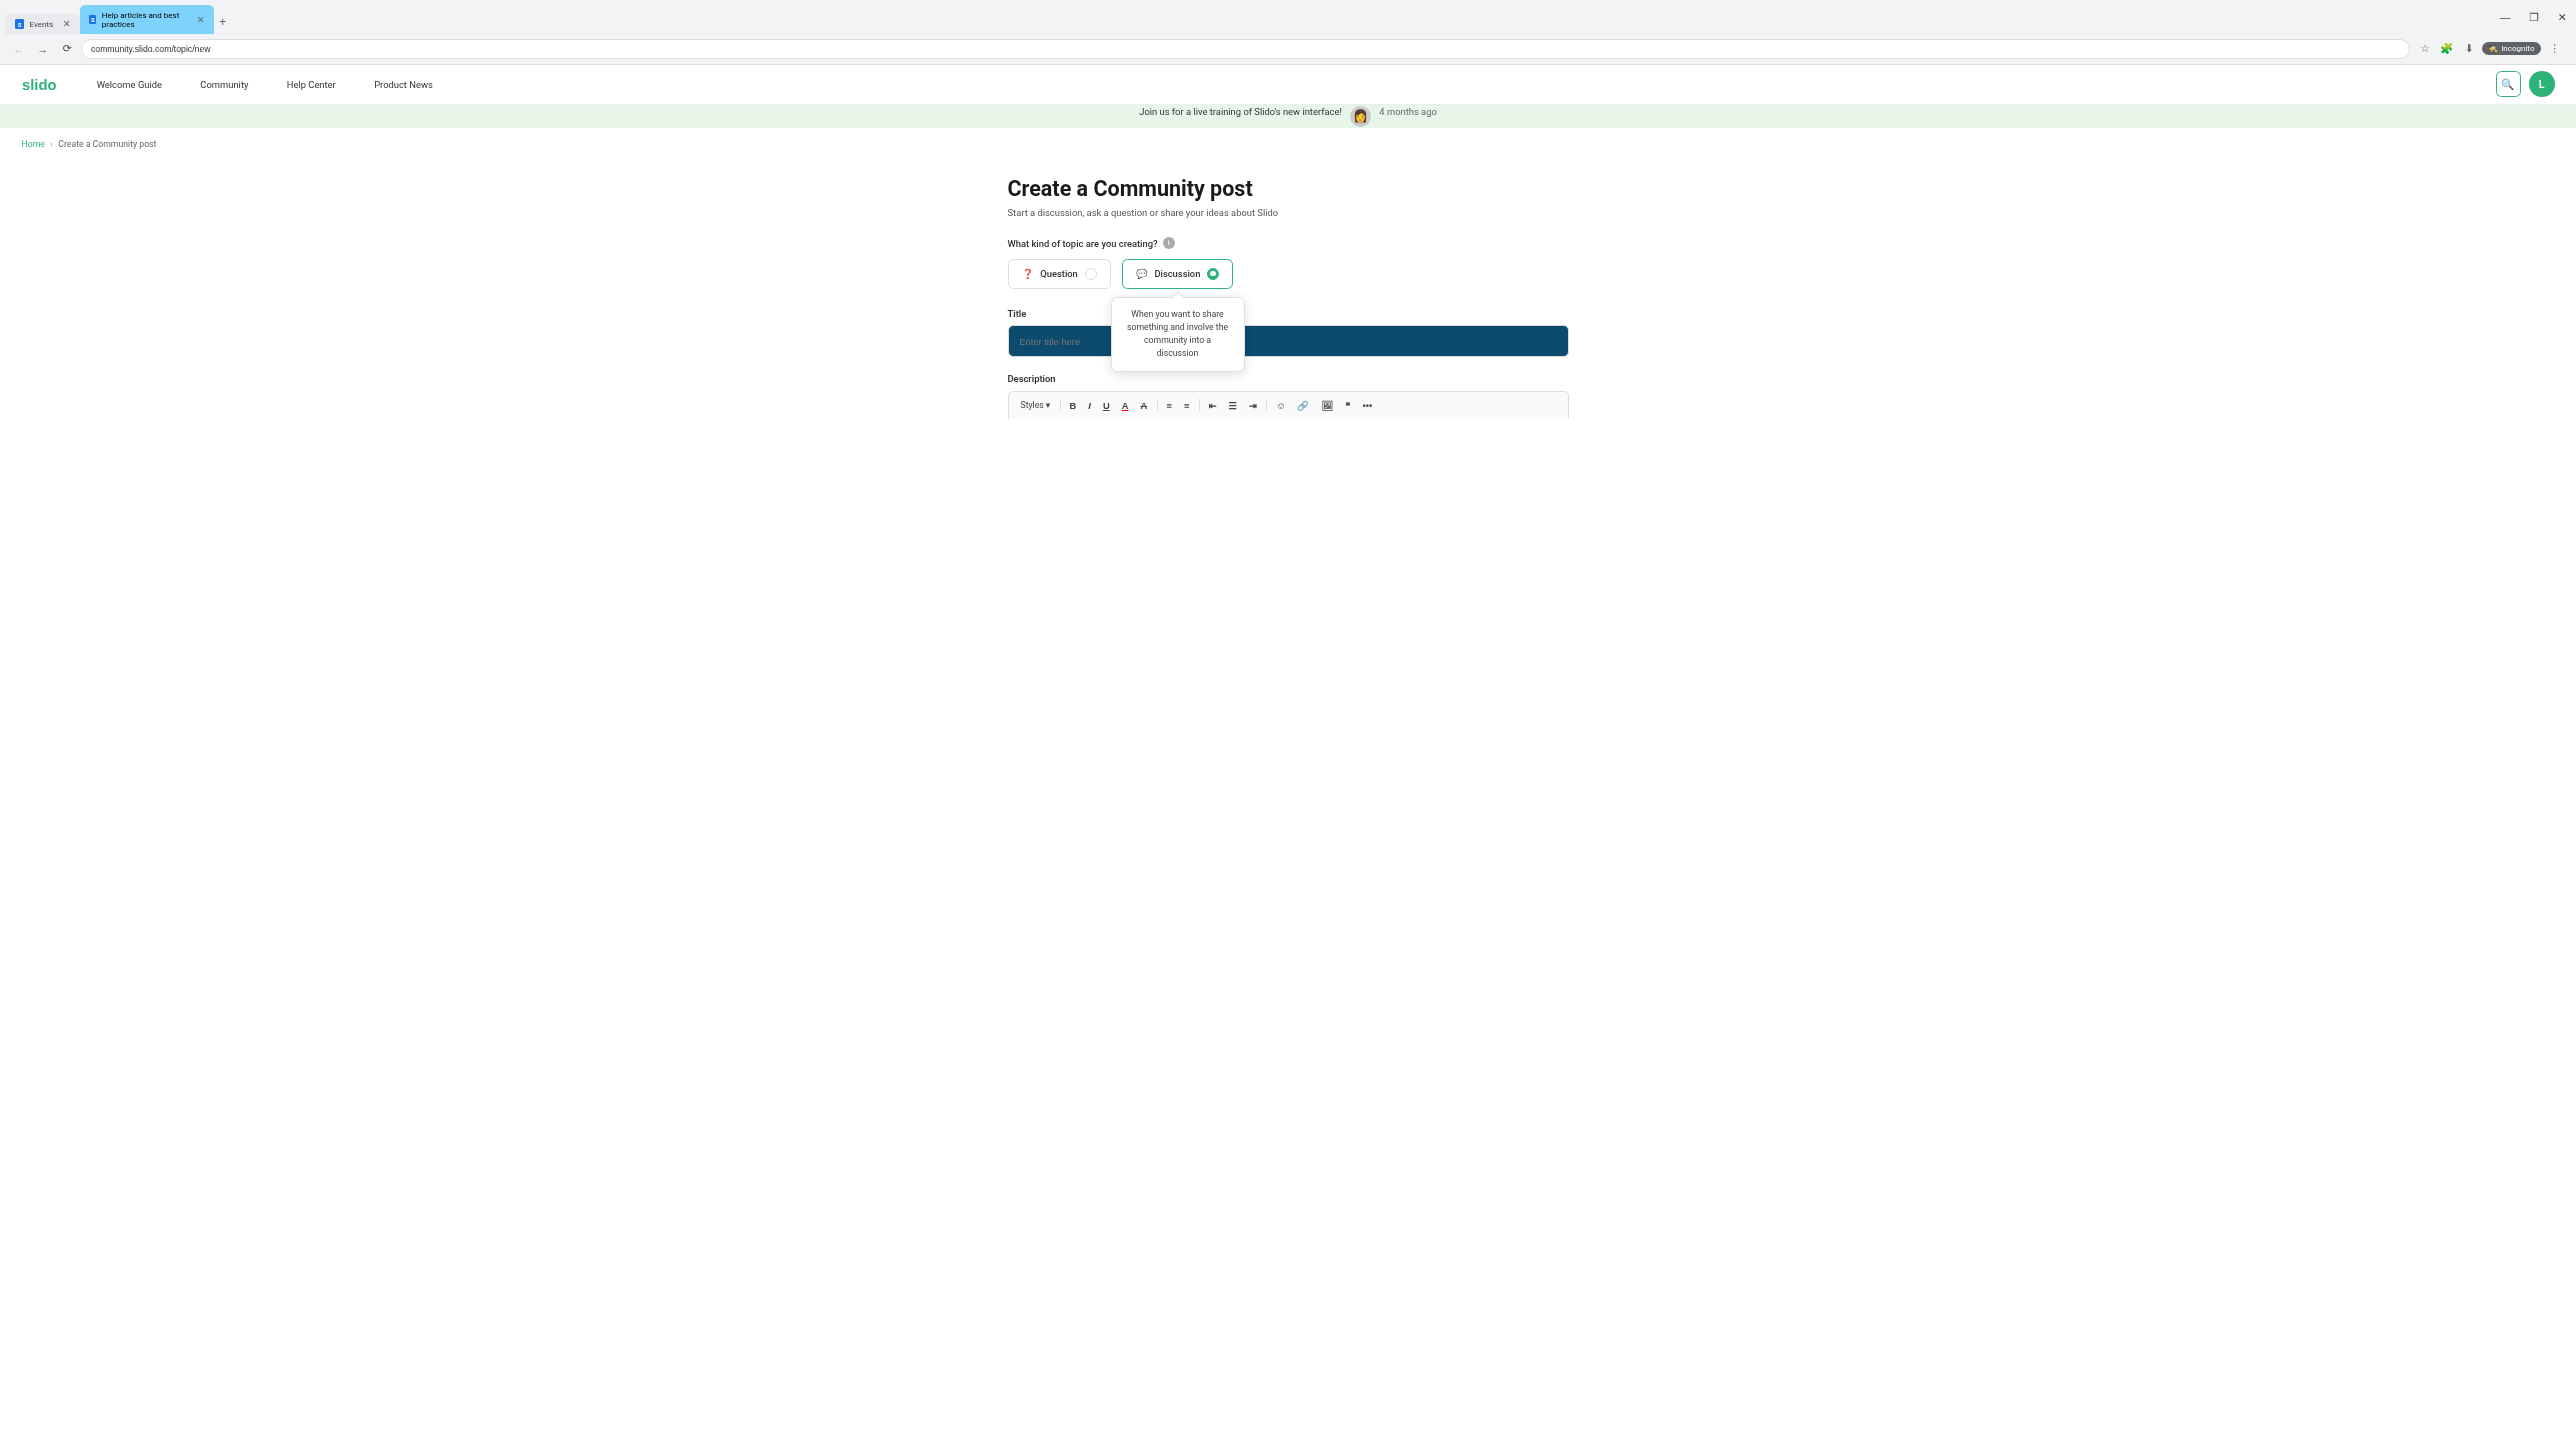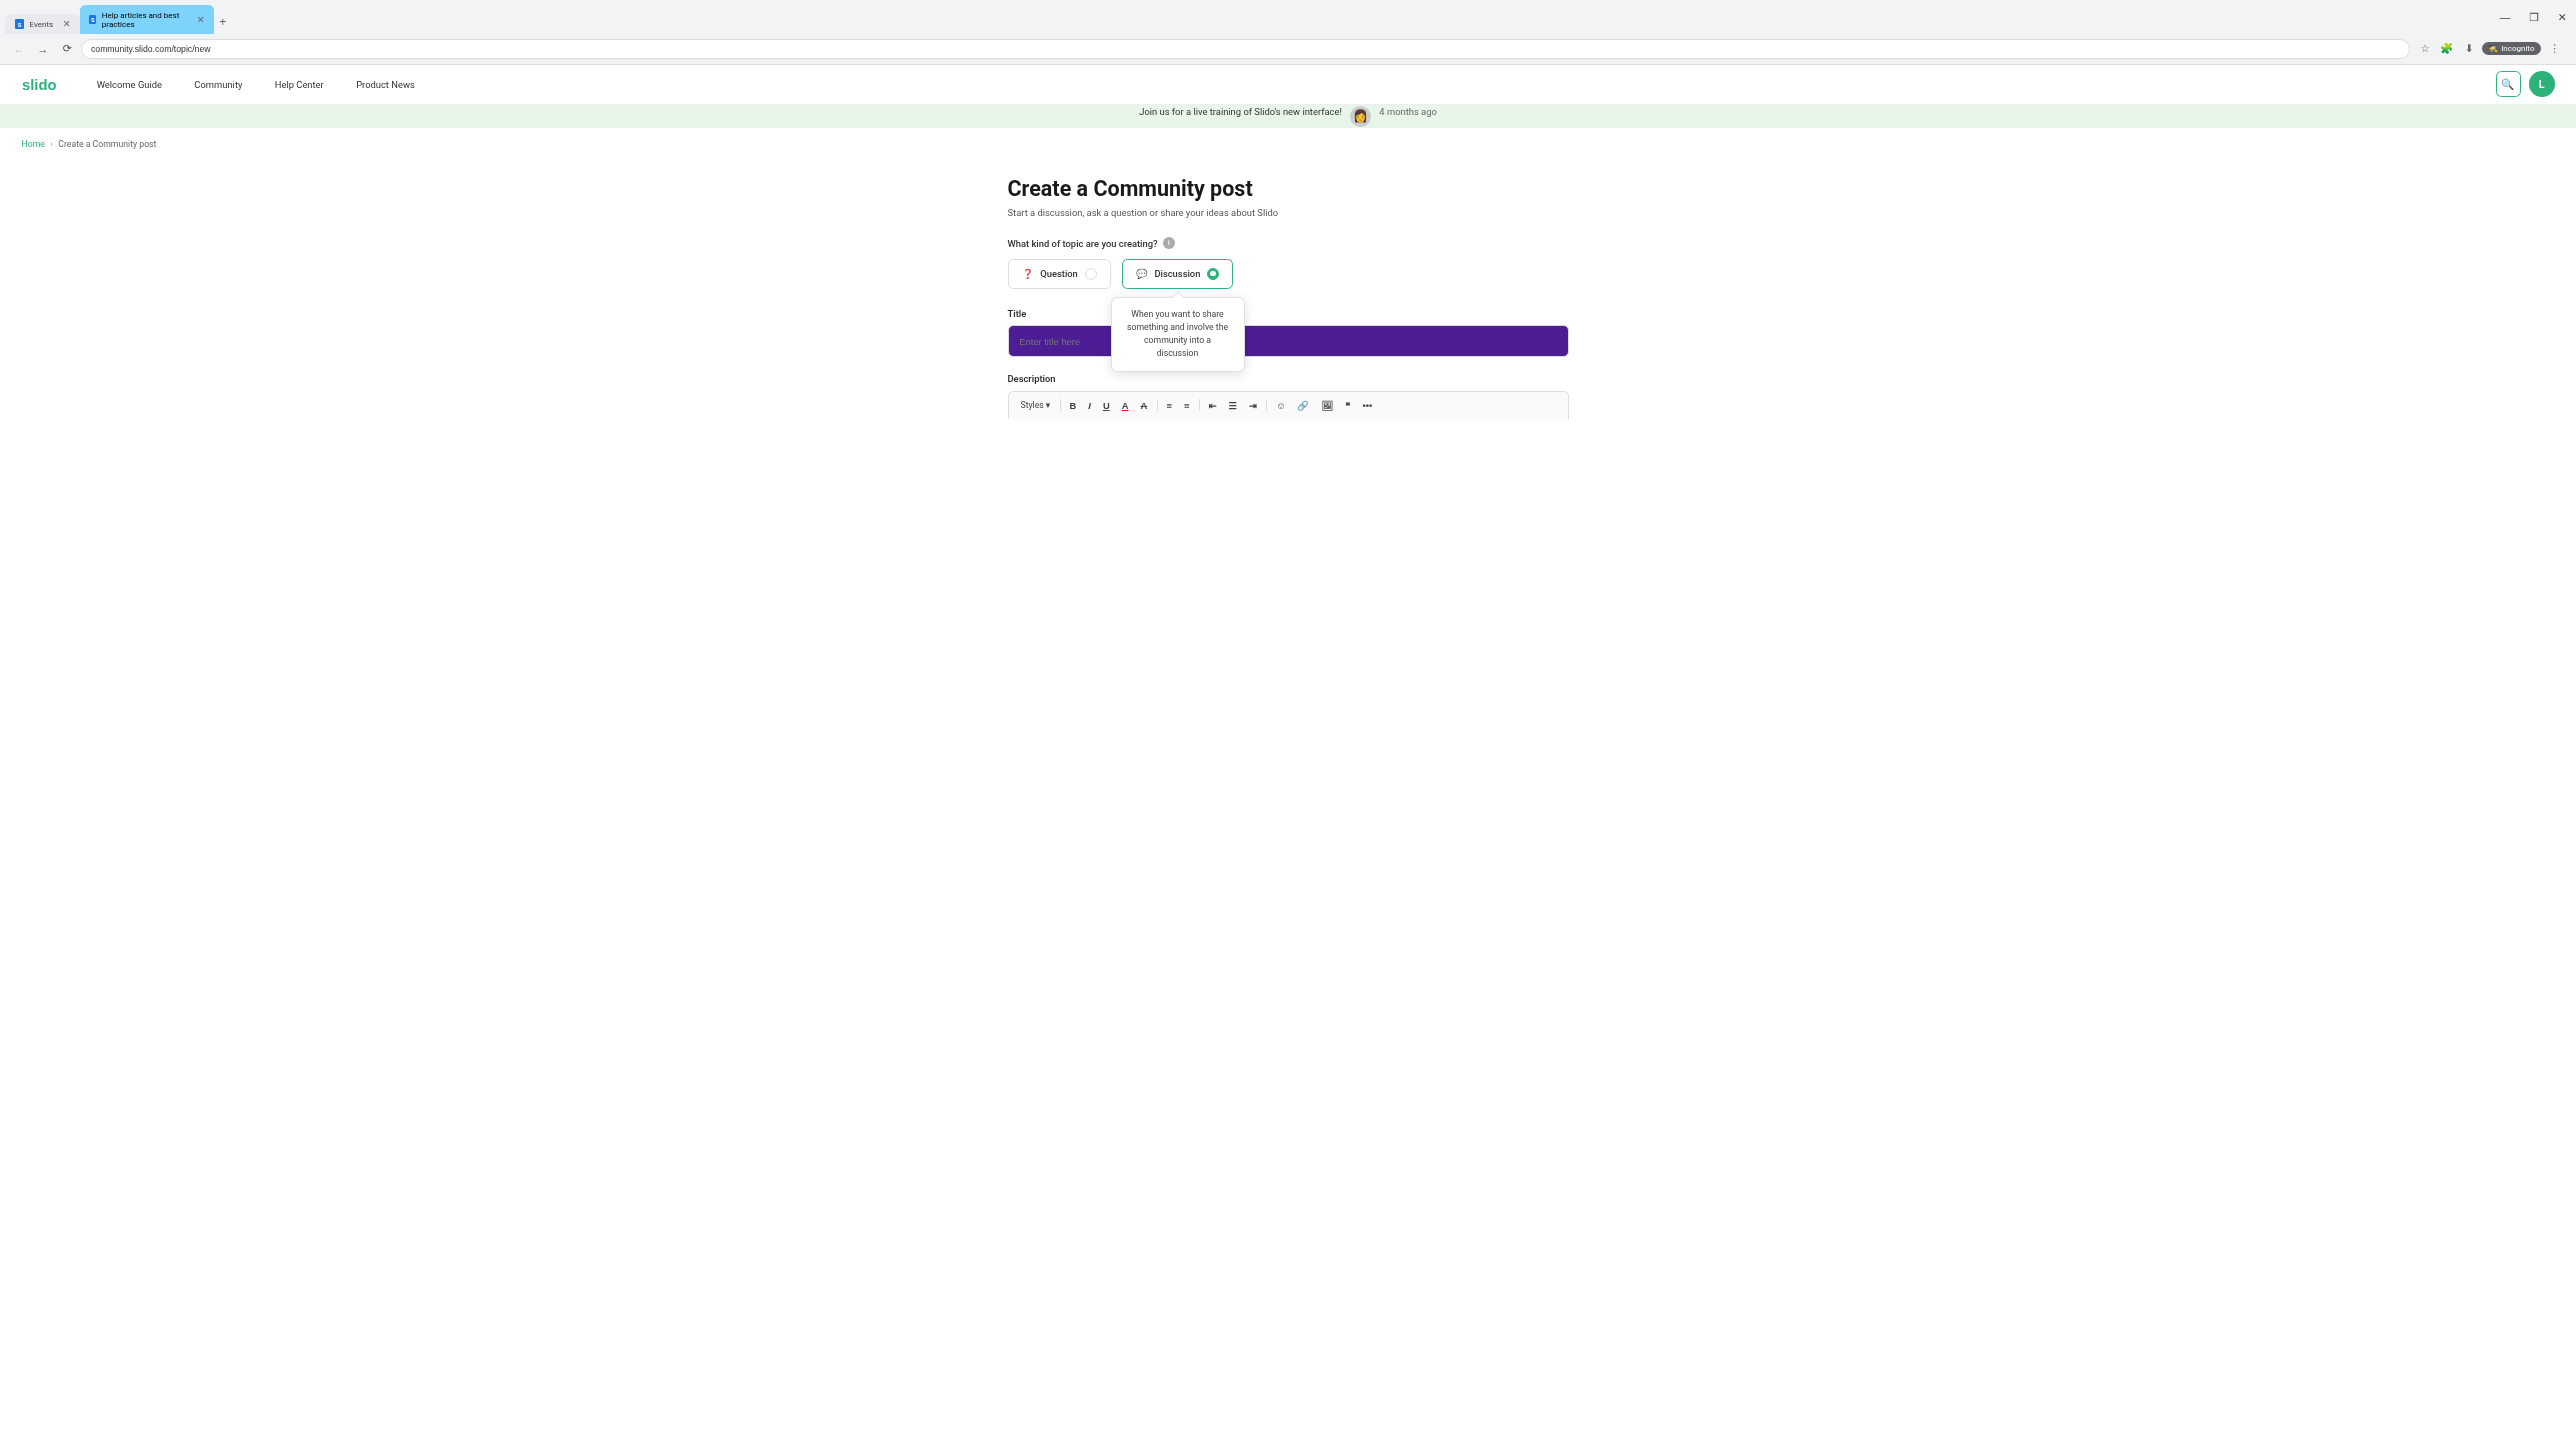--- a/index.html
+++ b/index.html
@@ -23,21 +23,21 @@
     .window-controls { display: flex; gap: 0; }
     .win-btn { background: none; border: none; cursor: pointer; padding: 4px 9.4px; color: #444; font-size: 10.7px; display: flex; align-items: center; }
 
     
     .page { min-height: 100vh; background: #fff; }
 
     
     .site-header { display: flex; align-items: center; padding: 0 21.5px; height: 40px; border-bottom: 0.7px solid #eee; background: #fff; }
     .logo { display: flex; align-items: center; margin-right: 21.5px; }
     .logo svg { width: 43px; height: 19px; }
-    .nav { display: flex; align-items: center; gap: 11px; flex: 1; }
+    .nav { display: flex; align-items: center; gap: 17px; flex: 1; }
     .nav-item { padding: 5.4px 10.7px; color: #333; text-decoration: none; font-size: 9.4px; cursor: pointer; white-space: nowrap; }
     .header-actions { display: flex; align-items: center; gap: 8px; margin-left: auto; }
     .search-btn { width: 25.5px; height: 25.5px; border: 1.3px solid #2db37a; border-radius: 5.4px; background: none; cursor: pointer; display: flex; align-items: center; justify-content: center; color: #2db37a; font-size: 10.7px; }
     .avatar { width: 25.5px; height: 25.5px; border-radius: 50%; background: #2db37a; display: flex; align-items: center; justify-content: center; color: white; font-size: 10.7px; font-weight: 600; cursor: pointer; }
 
     
     .banner { background: #e8f5e9; padding: 1px; text-align: center; font-size: 9.4px; color: #333; display: flex; align-items: flex-start; justify-content: center; gap: 8px; }
     .banner-avatar { width: 21.5px; height: 21.5px; border-radius: 50%; background: #ccc; overflow: hidden; display: flex; align-items: center; justify-content: center; }
     .banner-time { color: #666; }
 
@@ -65,21 +65,21 @@
     .radio-btn.selected::after { content: ''; width: 5.4px; height: 5.4px; border-radius: 50%; background: white; }
 
     
     .tooltip-container { position: relative; }
     .tooltip { position: absolute; top: calc(100% + 8px); left: 50%; transform: translateX(-50%); background: white; border: 0.7px solid #e0e0e0; border-radius: 6.7px; padding: 10.7px; width: 134px; box-shadow: 0 2.7px 10.7px rgba(0,0,0,0.12); font-size: 8.7px; color: #444; text-align: center; z-index: 100; line-height: 1.5; }
     .tooltip::before { content: ''; position: absolute; top: -4.7px; left: 50%; transform: translateX(-50%); width: 8px; height: 8px; background: white; border-left: 0.7px solid #e0e0e0; border-top: 0.7px solid #e0e0e0; transform: translateX(-50%) rotate(45deg); }
 
     
     .field-section { margin-bottom: 16px; }
     .field-label { font-size: 9.4px; font-weight: 600; color: #333; margin-bottom: 6.7px; }
-    .title-input { width: 100%; border: 0.7px solid #ddd; border-radius: 5.4px; padding: 9.4px 10.7px; font-size: 9.4px; color: #999; outline: none; background: #4c1d95; }
+    .title-input { width: 100%; border: 0.7px solid #ddd; border-radius: 5.4px; padding: 9.4px 10.7px; font-size: 9.4px; color: #999; outline: none; background: #0c4a6e; }
 
     
     .description-section { margin-bottom: 16px; }
     .editor-toolbar { border: 0.7px solid #ddd; border-bottom: none; border-radius: 5.4px 5.4px 0 0; padding: 5.4px 8px; display: flex; align-items: center; gap: 4px; background: #fafafa; flex-wrap: wrap; }
     .toolbar-btn { background: none; border: none; cursor: pointer; padding: 2.7px 4px; border-radius: 2.7px; color: #444; font-size: 9.4px; font-weight: 600; display: flex; align-items: center; gap: 2px; }
     .toolbar-sep { width: 0.7px; height: 12px; background: #ddd; margin: 0 1.3px; }
     .toolbar-styles { display: flex; align-items: flex-end; gap: 2px; cursor: pointer; padding: 2.7px 4px; border-radius: 2.7px; font-size: 8.7px; color: #444; }
     .editor-body { border: 0.7px solid #ddd; border-radius: 0 0 5.4px 5.4px; padding: 10.7px; min-height: 67px; font-size: 9.4px; color: #bbb; }
 
     .question-icon { color: #888; font-size: 9.4px; }

